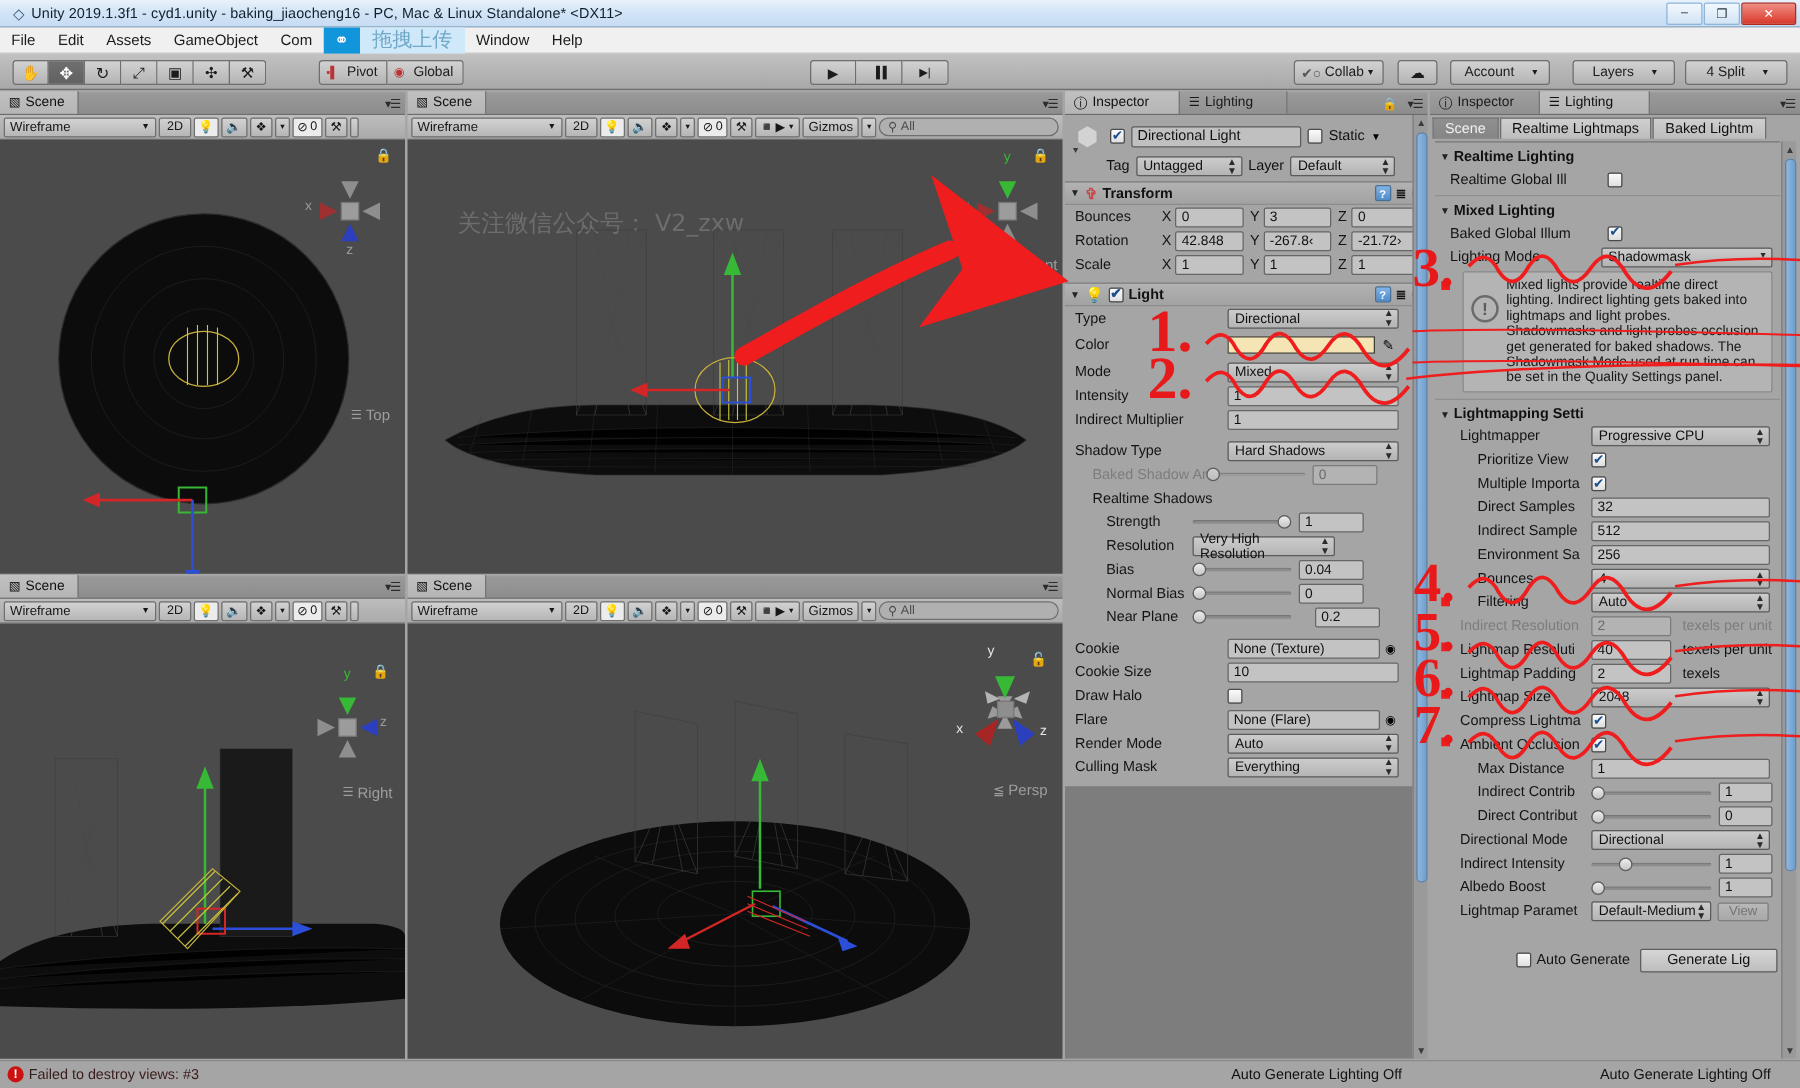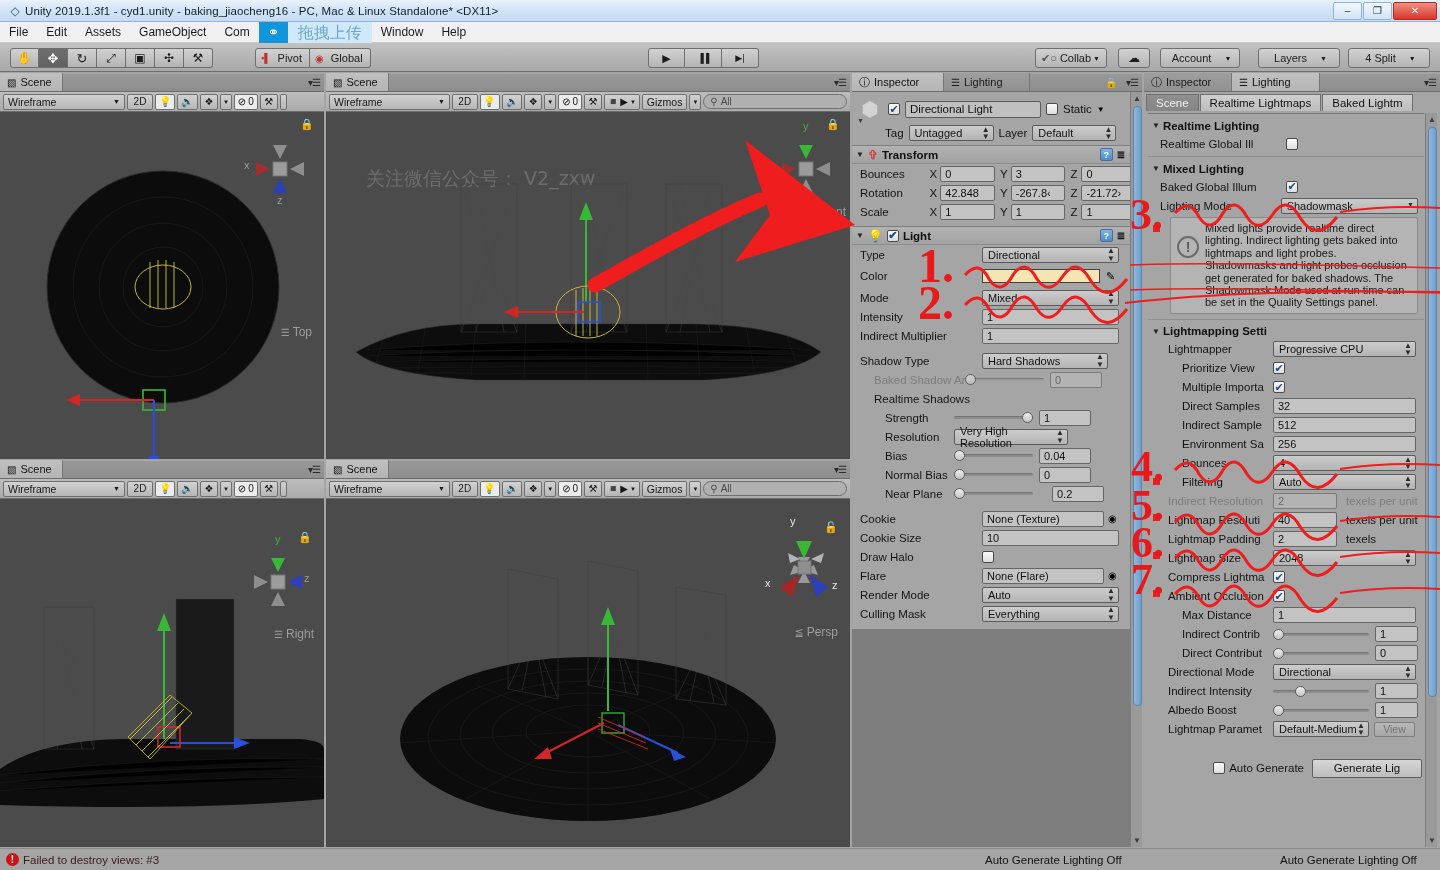--- a/index.html
+++ b/index.html
@@ -835,21 +835,21 @@
       </div>
       <div class="prop">
         <span class="pname" style="width:122px">Indirect Multiplier</span>
         <div class="field" style="width:137px">1</div>
       </div>
 
       <div style="height:6px"></div>
 
       <div class="prop">
         <span class="pname" style="width:122px">Shadow Type</span>
-        <div class="dd" style="width:126px">
+        <div class="dd" style="width:137px">
           <span>Hard Shadows</span>
             <span class="arr">▲<br>▼</span>
         </div>
       </div>
       <div class="prop">
         <span class="pname dim" style="width:105px;padding-left:14px">Baked Shadow An</span>
         <div class="slider" style="width:79px">
           <div class="track" style="background:#9b9b9b"></div>
             <div class="knob" style="left:0px;background:linear-gradient(to bottom,#cfcfcf,#bcbcbc)"></div>
         </div>

